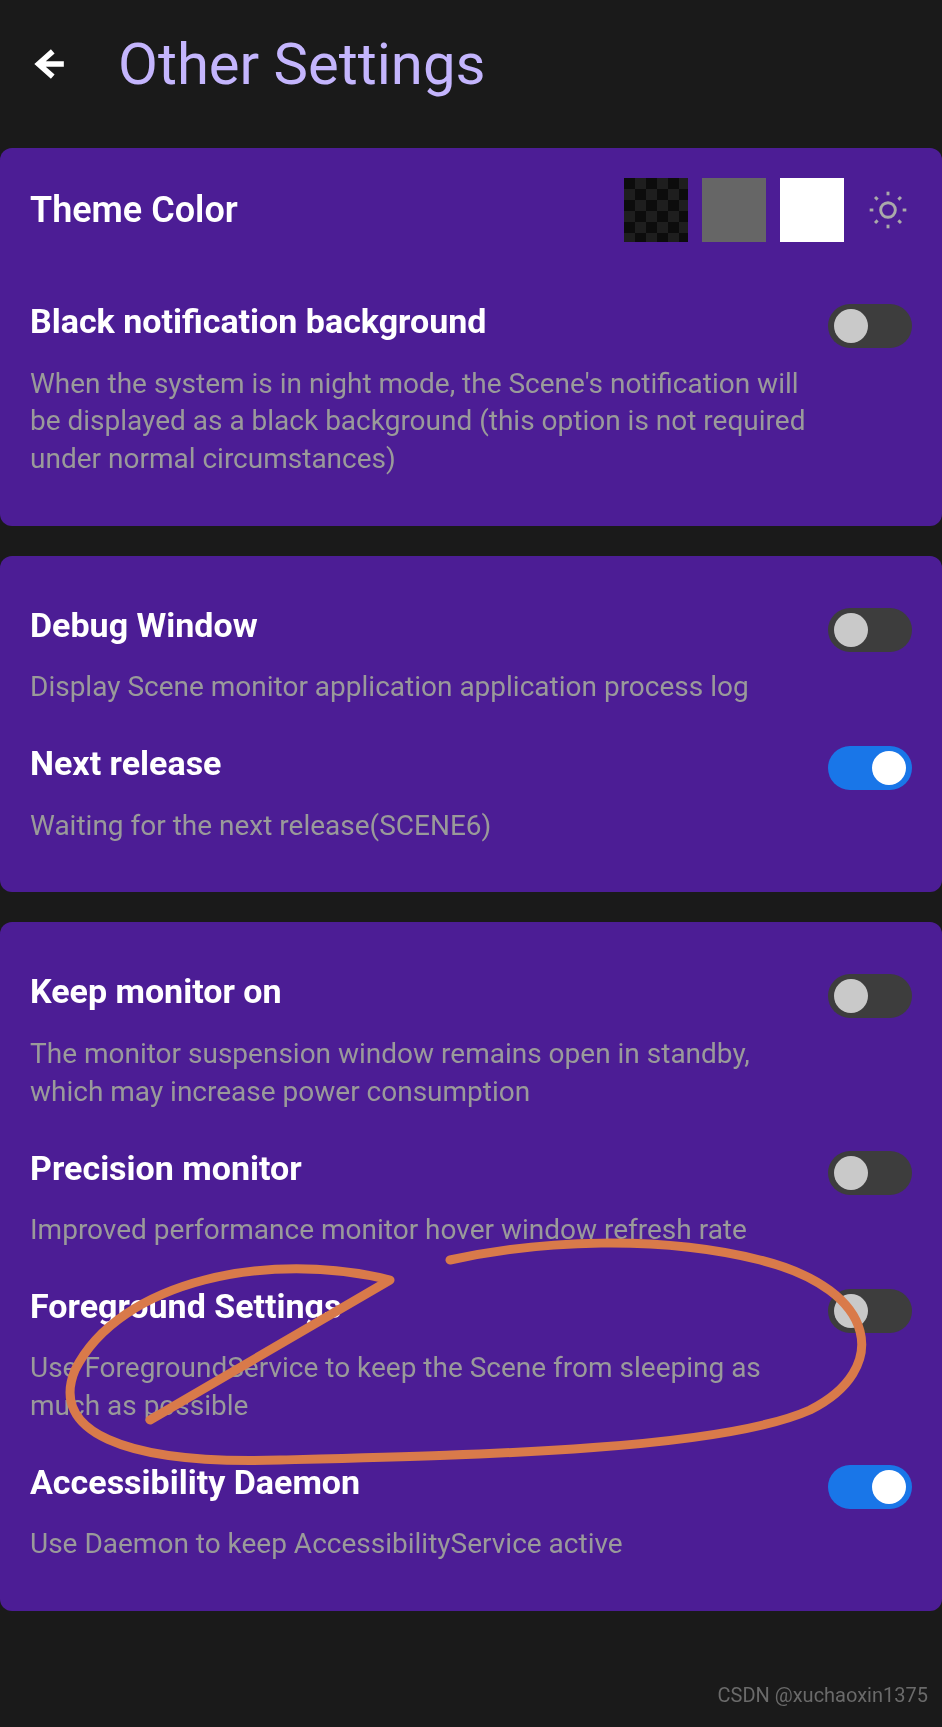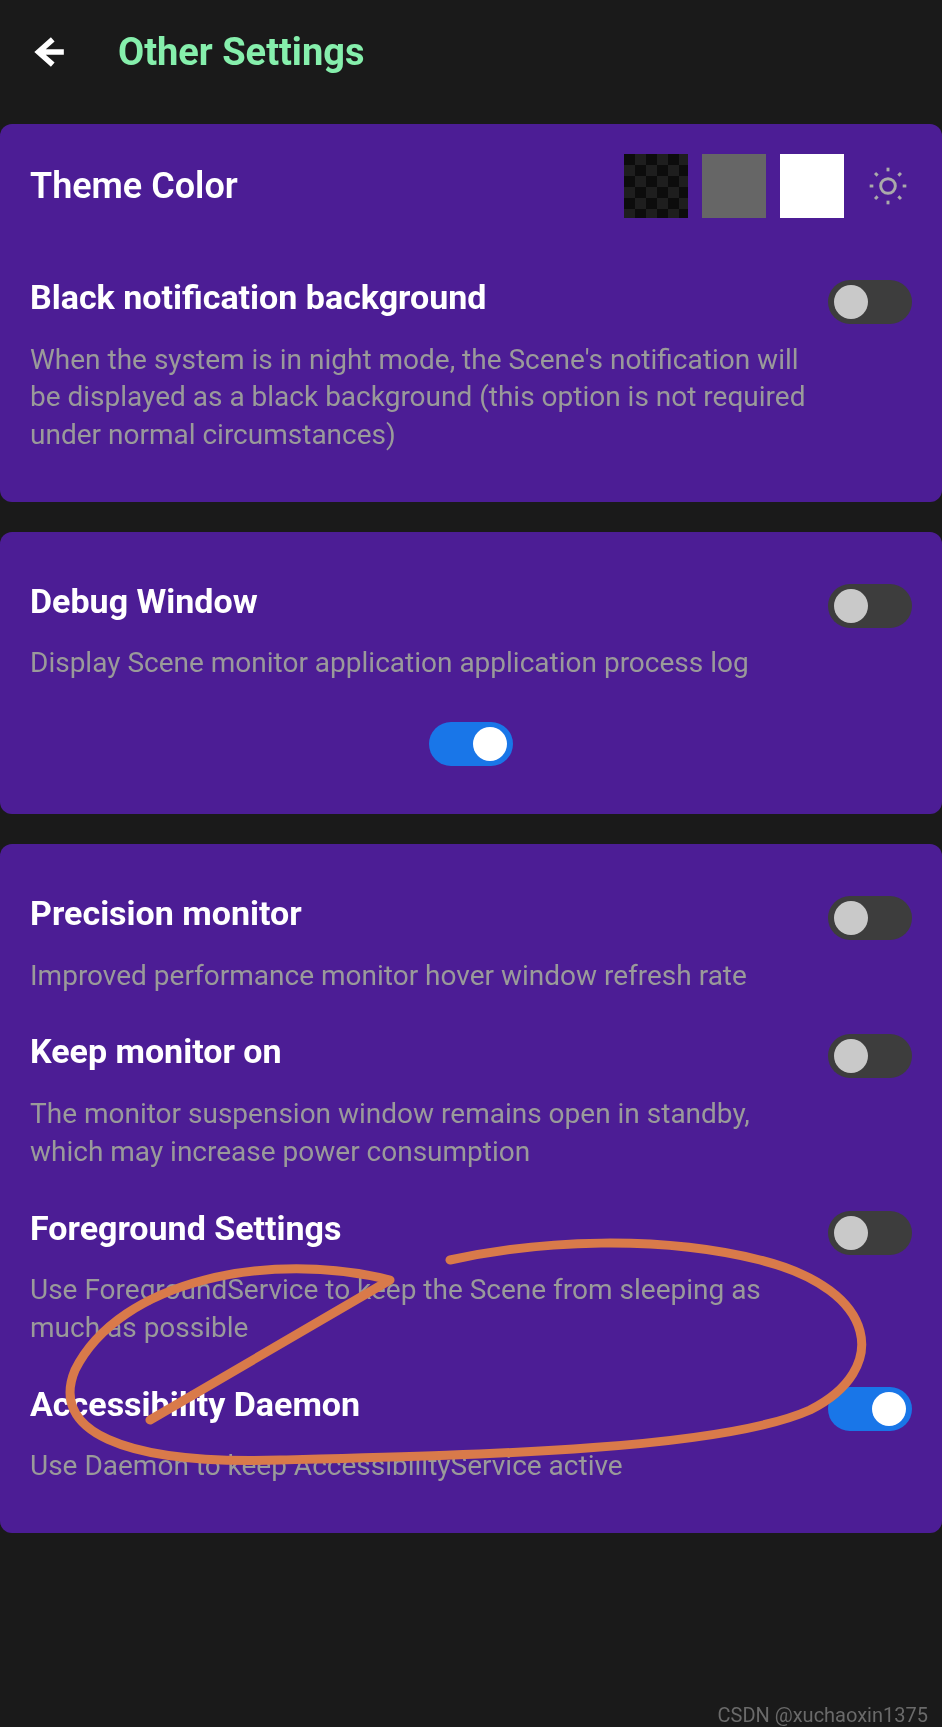--- a/index.html
+++ b/index.html
@@ -21,23 +21,23 @@
       width: 40px;
       height: 40px;
       display: flex;
       align-items: center;
       justify-content: center;
       margin-right: 50px;
       margin-left: 8px;
     }
     .back-arrow svg { stroke: #fff; stroke-width: 3.5; fill: none; }
     .title {
-      font-size: 38px;
-      font-weight: 700;
-      color: #86efac;
+      font-size: 58px;
+      font-weight: 400;
+      color: #c4b5fd;
     }
     .panel {
       background: #4c1d95;
       border-radius: 12px;
       margin: 0 0 30px 0;
       padding: 30px 30px;
     }
     .theme-row {
       display: flex;
       align-items: center;
@@ -100,21 +100,21 @@
       top: 5px;
     }
     .toggle-off .toggle-knob { left: 6px; }
     .toggle-on .toggle-knob { right: 6px; background: #fff; }
     .annotation {
       position: absolute;
       pointer-events: none;
     }
     .watermark {
       position: absolute;
-      bottom: 0;
+      bottom: 20px;
       right: 14px;
       font-size: 20px;
       color: #6a6a6a;
     }
   </style>
 </head>
 <body>
 
 <div class="header">
   <div class="back-arrow">
@@ -162,40 +162,44 @@
   <div class="setting-row">
     <div class="setting-text">
       <div class="setting-title">Debug Window</div>
       <div class="setting-desc">Display Scene monitor application application process log</div>
     </div>
     <div class="toggle toggle-off">
         <div class="toggle-knob"></div>
       </div>
   </div>
   <div class="setting-row">
+    <div class="setting-text">
+      <div class="setting-title">Next release</div>
+      <div class="setting-desc">Waiting for the next release(SCENE6)</div>
+    </div>
     <div class="toggle toggle-on">
         <div class="toggle-knob"></div>
       </div>
   </div>
 </div>
 
 <div class="panel">
+  <div class="setting-row">
+    <div class="setting-text">
+      <div class="setting-title">Keep monitor on</div>
+      <div class="setting-desc">The monitor suspension window remains open in standby, which may increase power consumption</div>
+    </div>
+    <div class="toggle toggle-off">
+        <div class="toggle-knob"></div>
+      </div>
+  </div>
   <div class="setting-row">
     <div class="setting-text">
       <div class="setting-title">Precision monitor</div>
       <div class="setting-desc">Improved performance monitor hover window refresh rate</div>
-    </div>
-    <div class="toggle toggle-off">
-        <div class="toggle-knob"></div>
-      </div>
-  </div>
-  <div class="setting-row">
-    <div class="setting-text">
-      <div class="setting-title">Keep monitor on</div>
-      <div class="setting-desc">The monitor suspension window remains open in standby, which may increase power consumption</div>
     </div>
     <div class="toggle toggle-off">
         <div class="toggle-knob"></div>
       </div>
   </div>
   <div class="setting-row">
     <div class="setting-text">
       <div class="setting-title">Foreground Settings</div>
       <div class="setting-desc">Use ForegroundService to keep the Scene from sleeping as much as possible</div>
     </div>

